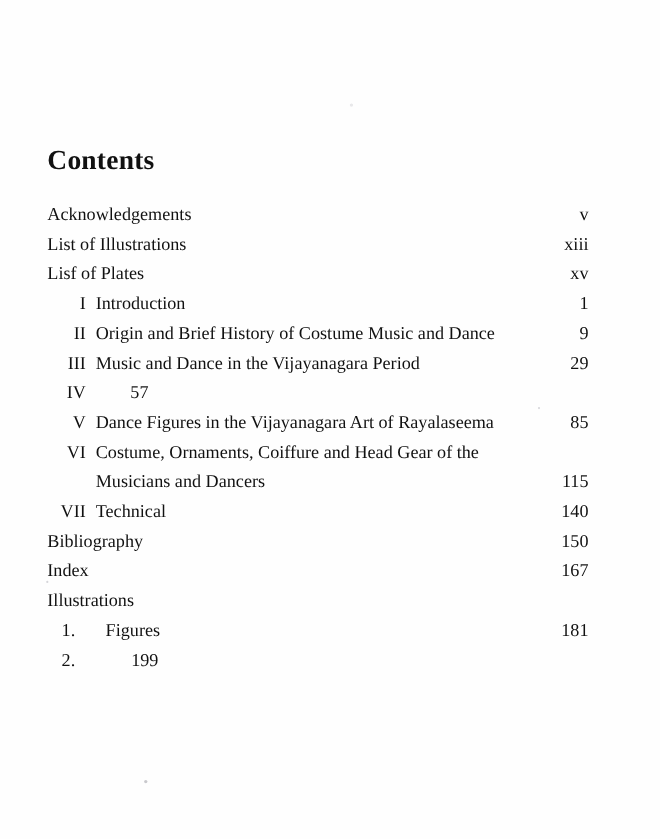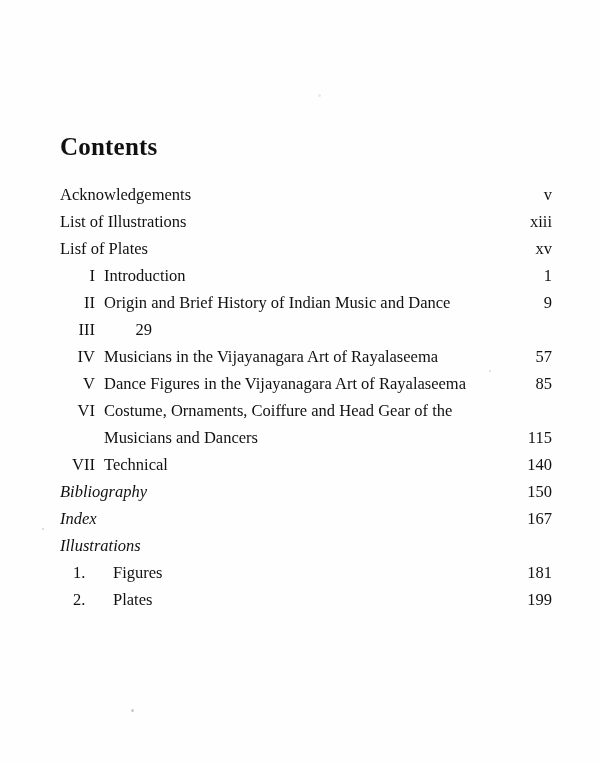--- a/index.html
+++ b/index.html
@@ -57,21 +57,21 @@
     left: 131px;
     top: 709px;
     width: 3px;
     height: 3px;
     background: #c9c9cd;
     border-radius: 50%;
   }
 
   .toc {
     position: absolute;
-    left: 60px;
+    left: 43px;
     top: 133px;
     width: 492px;
   }
 
   .heading {
     font-size: 25px;
     font-weight: bold;
     letter-spacing: 0.2px;
     margin: 0 0 20px 0;
     line-height: 1.1;
@@ -85,21 +85,20 @@
     white-space: nowrap;
   }
 
   
   .label {
     flex: 1 1 auto;
     min-width: 0;
     overflow: hidden;
   }
   .label.italic {
-    font-style: italic;
   }
 
   .pageno {
     flex: 0 0 auto;
     text-align: right;
     width: 48px;
     font-variant-numeric: lining-nums;
   }
 
   
@@ -161,30 +160,30 @@
       <span class="pageno">xv</span>
     </div>
 
     <div class="row">
       <span class="numeral">I</span>
       <span class="title">Introduction</span>
       <span class="pageno">1</span>
     </div>
     <div class="row">
       <span class="numeral">II</span>
-      <span class="title">Origin and Brief History of Indian Music and Dance</span>
+      <span class="title">Origin and Brief History of Costume Music and Dance</span>
       <span class="pageno">9</span>
     </div>
     <div class="row">
       <span class="numeral">III</span>
+      <span class="title">Music and Dance in the Vijayanagara Period</span>
       <span class="pageno">29</span>
     </div>
     <div class="row">
       <span class="numeral">IV</span>
-      <span class="title">Musicians in the Vijayanagara Art of Rayalaseema</span>
       <span class="pageno">57</span>
     </div>
     <div class="row">
       <span class="numeral">V</span>
       <span class="title">Dance Figures in the Vijayanagara Art of Rayalaseema</span>
       <span class="pageno">85</span>
     </div>
 
     <div class="row">
       <span class="numeral">VI</span>
@@ -217,18 +216,17 @@
       <span class="pageno"></span>
     </div>
 
     <div class="row">
       <span class="subnum">1.</span>
       <span class="subtitle">Figures</span>
       <span class="pageno">181</span>
     </div>
     <div class="row">
       <span class="subnum">2.</span>
-      <span class="subtitle">Plates</span>
       <span class="pageno">199</span>
     </div>
 
   </div>
 </div>
 
 </body></html>

